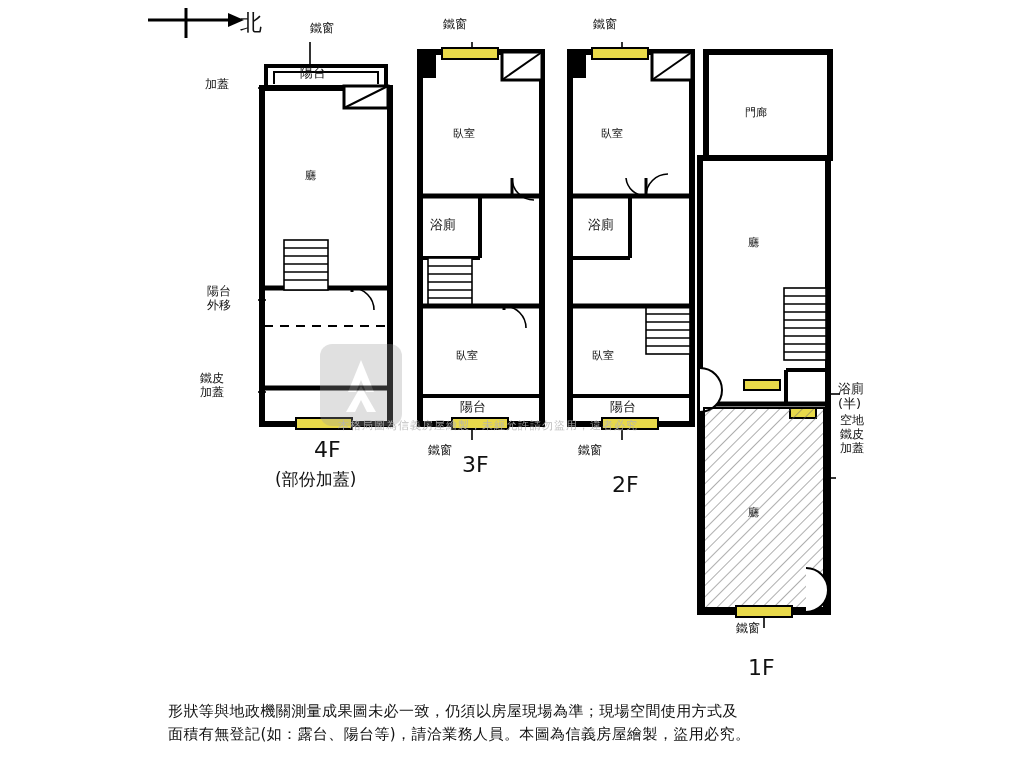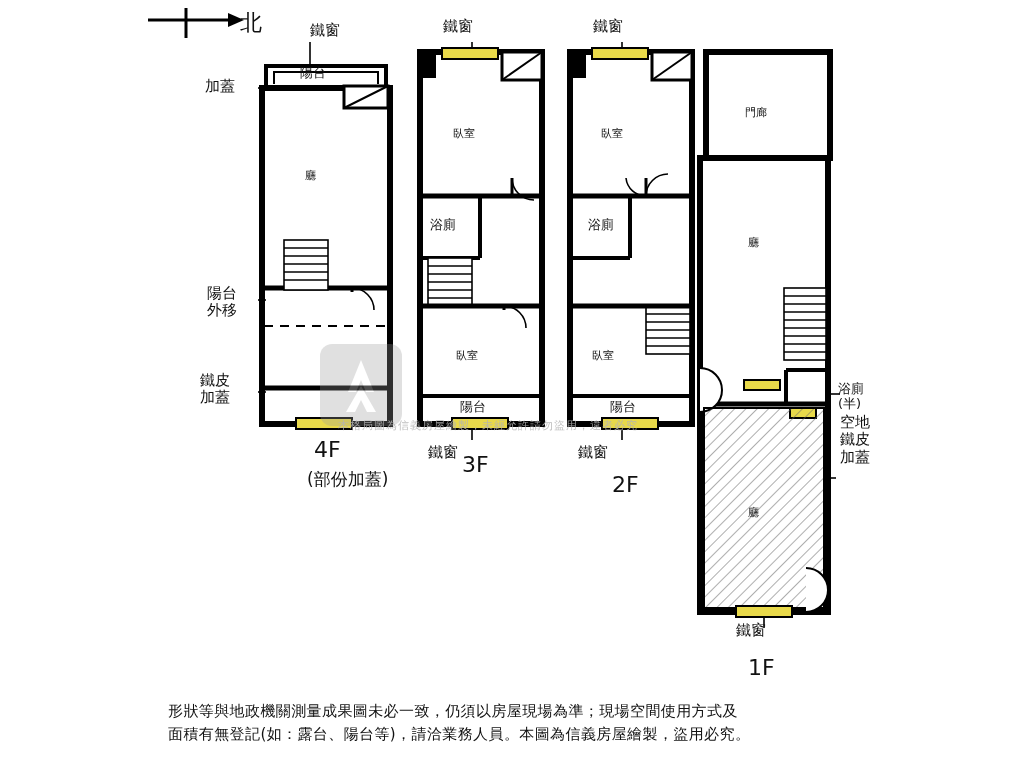--- a/index.html
+++ b/index.html
@@ -11,32 +11,31 @@
     overflow: hidden;
   }
   #stage {
     position: relative;
     width: 1024px;
     height: 768px;
     background: #ffffff;
   }
   .lbl {
     position: absolute;
-    font-size: 15px;
+    font-size: 12px;
     color: #111;
     line-height: 1.15;
     white-space: pre;
     font-family: "DejaVu Sans", "Liberation Sans", sans-serif;
   }
   .lbl.big {
     font-size: 22px;
   }
   .lbl.mid {
     font-size: 17px;
-    margin-left: 32px;
   }
   .lbl.room {
     font-size: 11px;
     margin-top: 12px;
   }
   .lbl.small {
     font-size: 13px;
   }
   .footer {
     position: absolute;

